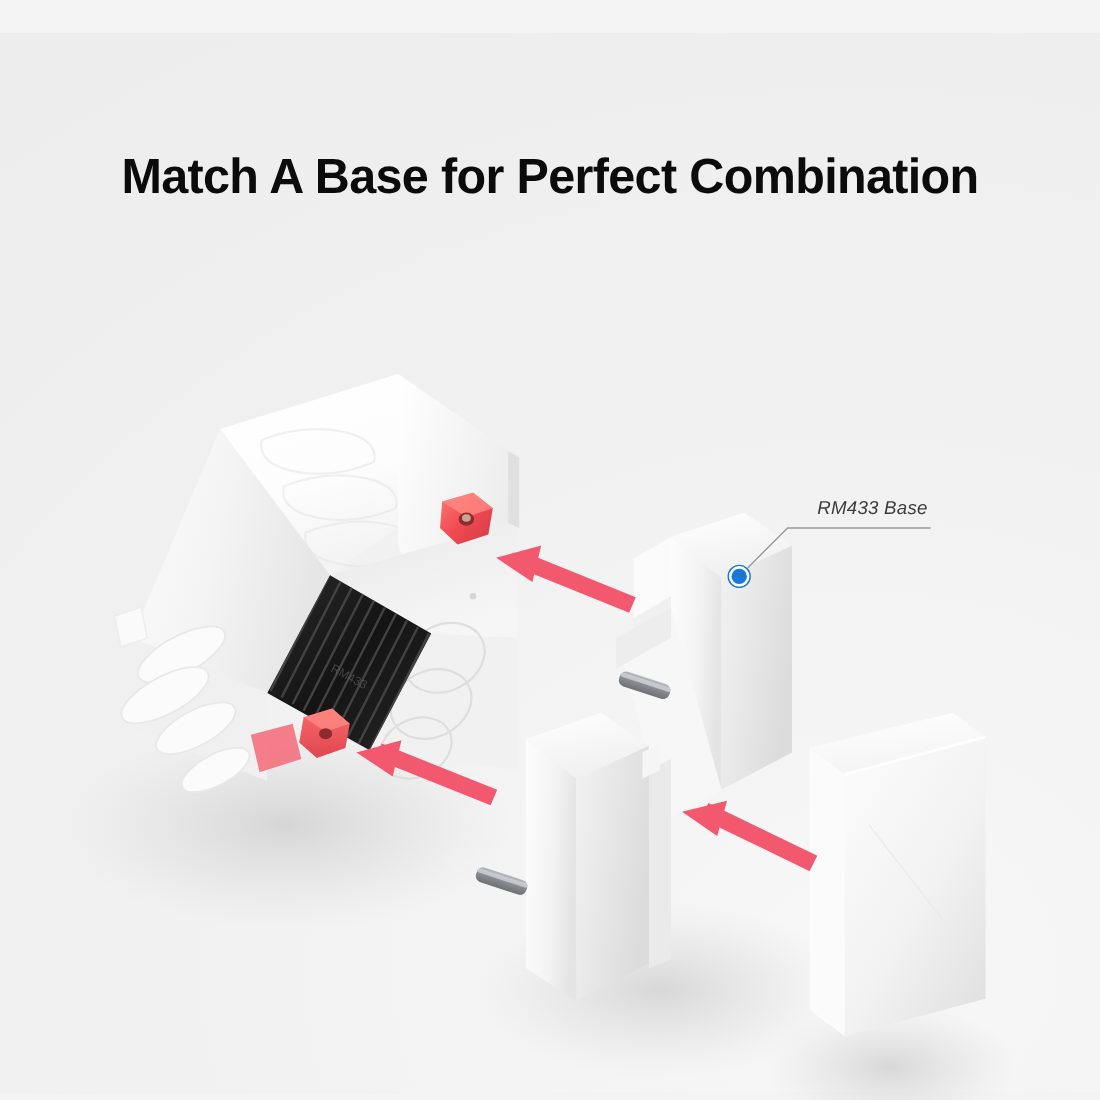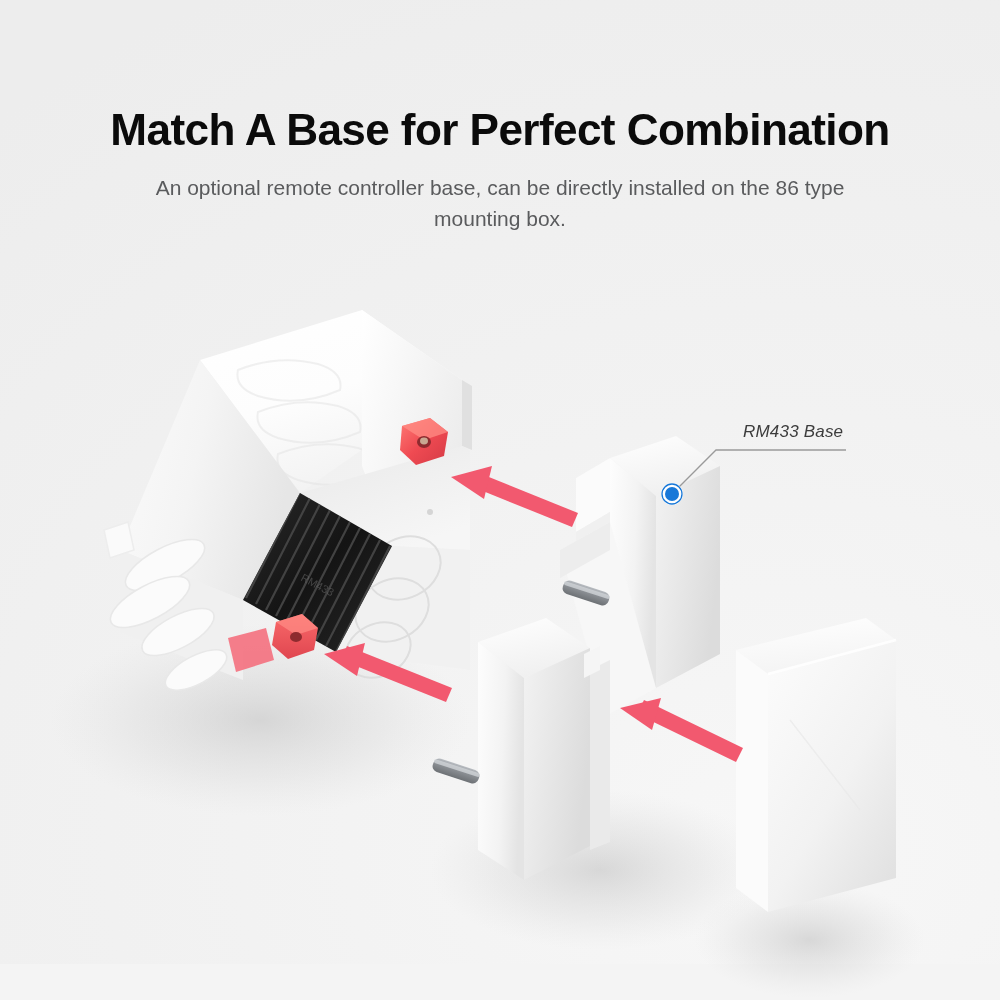--- a/index.html
+++ b/index.html
@@ -6,20 +6,21 @@
   body{
     width:1000px;height:1000px;overflow:hidden;
     font-family:"Liberation Sans","DejaVu Sans",sans-serif;
     background:#f4f4f4;
   }
   #page{
     position:relative;width:1000px;height:964px;
     background:
       radial-gradient(120% 100% at 78% 88%, #f7f7f7 0%, #f2f2f2 45%, #ededed 100%),
       linear-gradient(160deg,#f5f5f5 0%,#f1f1f1 60%,#ececec 100%);
+    margin-top: 30px;
   }
 
   
   #headline{
     position:absolute;left:0;top:104px;width:1000px;text-align:center;
     font-size:45px;line-height:52px;font-weight:bold;color:#0b0b0b;
     letter-spacing:-0.6px;
     transform:scaleX(0.98);
   }
   #subtitle{
@@ -37,21 +38,20 @@
     position:absolute;left:743px;top:422px;
     font-size:17px;color:#3c3c3c;white-space:nowrap;letter-spacing:0.2px;font-style:italic;
   }
 </style>
 </head>
 <body>
 
 <div id="page">
 
   <div id="headline">Match A Base for Perfect Combination</div>
-  <div id="subtitle">An optional remote controller base, can be directly installed on the 86 type mounting box.</div>
 
   <div id="stage">
     <svg viewBox="0 0 1000 750" xmlns="http://www.w3.org/2000/svg">
       <defs>
         <linearGradient id="gTopFace" x1="0" y1="0" x2="0.45" y2="1">
           <stop offset="0" stop-color="#ffffff"></stop>
           <stop offset="0.55" stop-color="#fdfdfd"></stop>
           <stop offset="1" stop-color="#f2f2f2"></stop>
         </linearGradient>
         <linearGradient id="gLeftFace" x1="0" y1="0" x2="1" y2="0.3">

